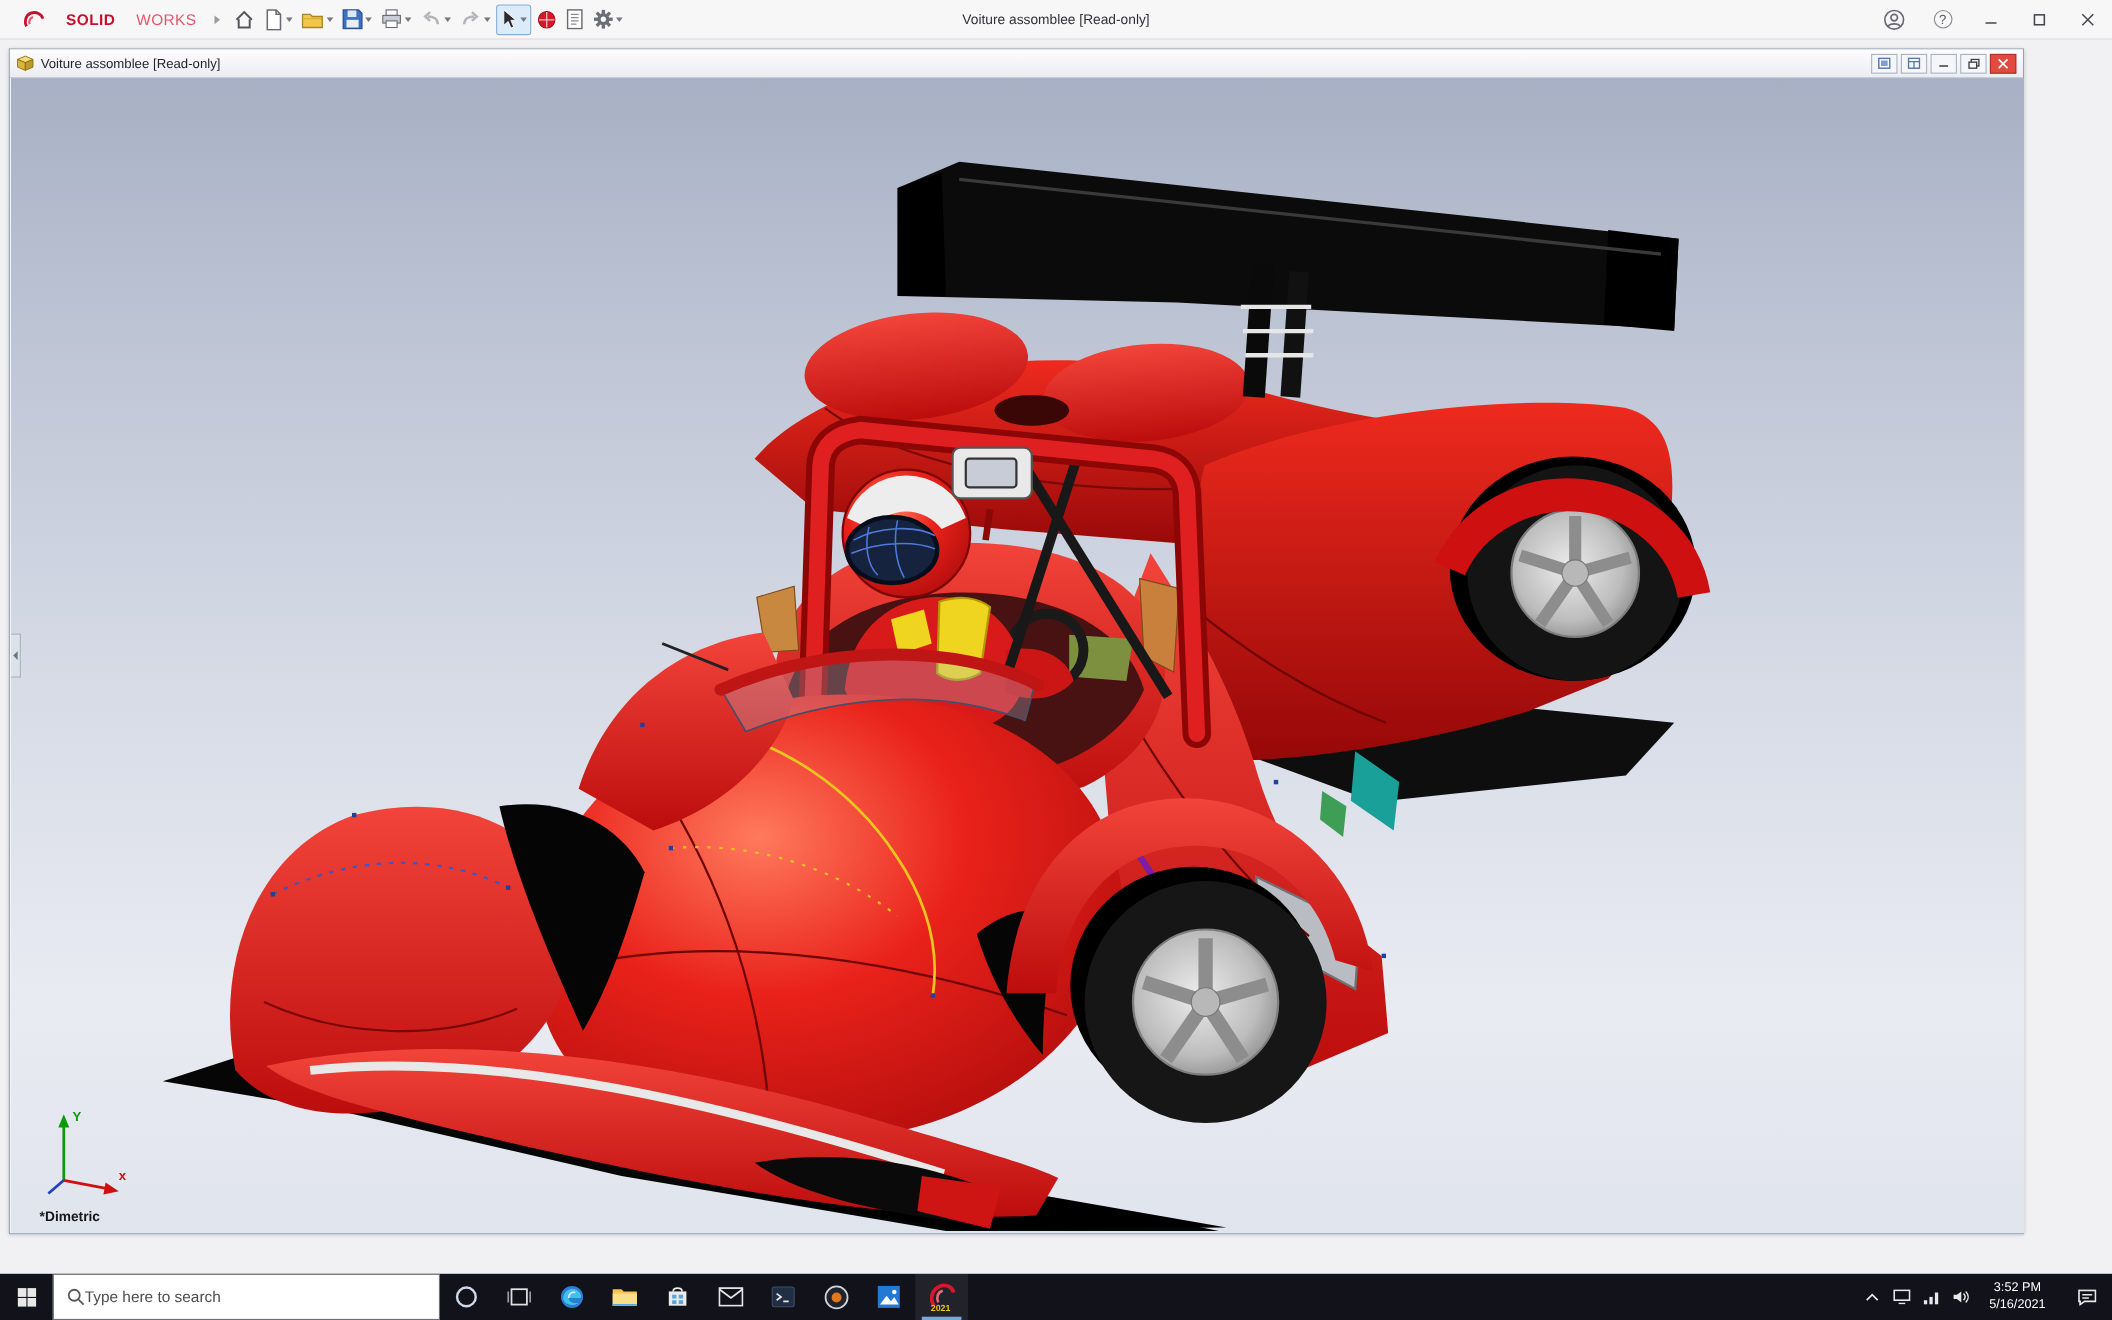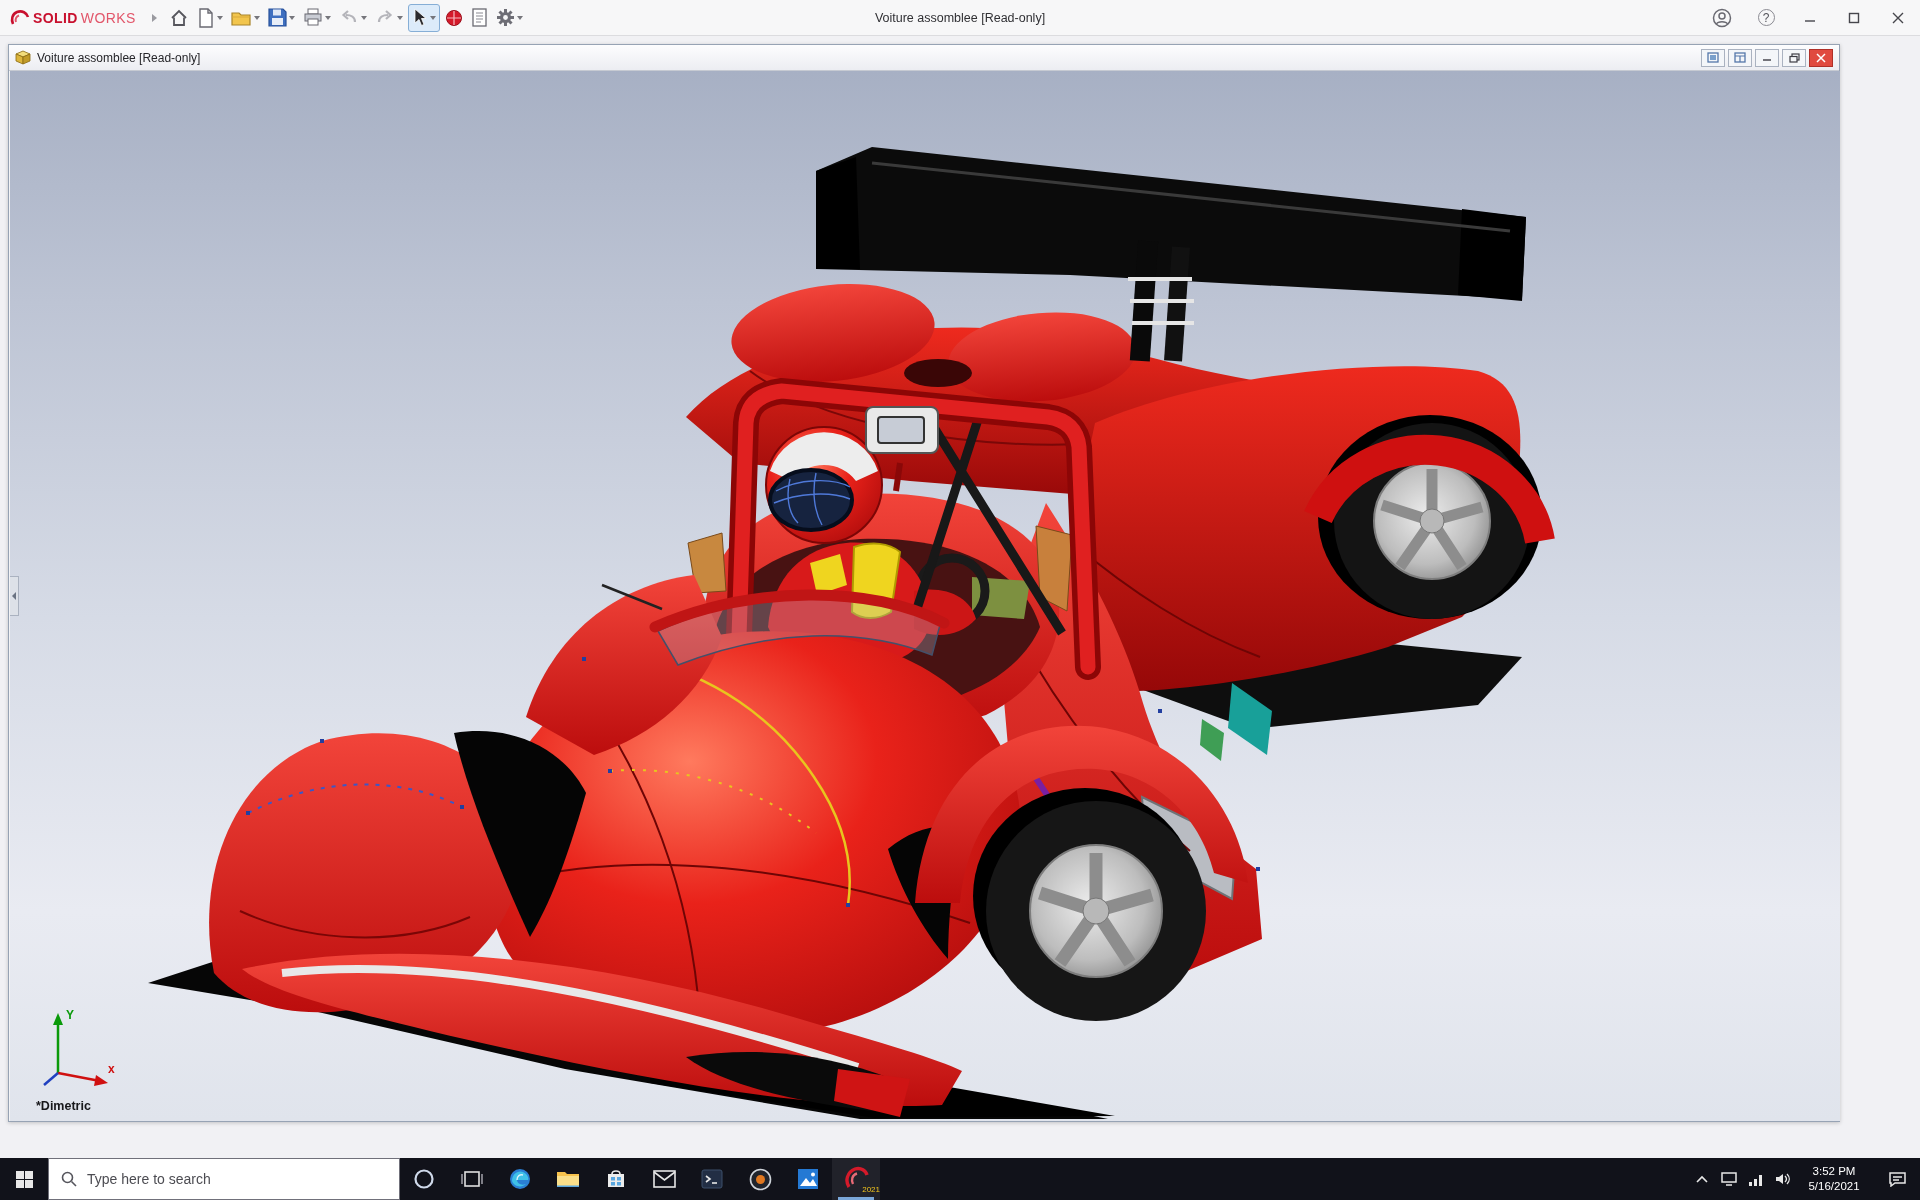--- a/index.html
+++ b/index.html
@@ -1,21 +1,21 @@
 <!DOCTYPE html>
 <html><head>
 <meta charset="utf-8">
 <style>
 *{margin:0;padding:0;box-sizing:border-box}
 html,body{width:1920px;height:1200px;overflow:hidden}
 body{font-family:"Liberation Sans",sans-serif;background:#ececef;position:relative}
 
 
 .titlebar{height:36px;background:#f7f7f8;border-bottom:1px solid #dcdcdf;display:flex;align-items:center;position:relative;z-index:5}
-.brand{display:flex;align-items:center;gap:3px;padding:0 8px 0 10px}
+.brand{display:flex;align-items:center;gap:19px;padding:0 8px 0 21px}
 .brand .bold{color:#c8102e;font-weight:bold;font-size:14px;letter-spacing:.4px}
 .brand .light{color:#e2566a;font-size:14px;letter-spacing:.4px}
 .flyout{width:0;height:0;border-top:4px solid transparent;border-bottom:4px solid transparent;border-left:5px solid #9a9aa0;margin:0 8px}
 .tb-icons{display:flex;align-items:center}
 .tbtn{height:28px;display:flex;align-items:center;padding:0 3px;margin:0 1px;border-radius:3px}
 .tbtn.pressed{background:#dcebfa;border:1px solid #86aed6}
 .caret{width:0;height:0;border-left:3px solid transparent;border-right:3px solid transparent;border-top:4px solid #76767c;margin-left:2px}
 .app-title{position:absolute;left:50%;transform:translateX(-50%);font-size:12.5px;color:#303034;white-space:nowrap}
 .right-ctrls{margin-left:auto;display:flex;align-items:center;height:36px}
 .capbtn{width:44px;height:36px;display:flex;align-items:center;justify-content:center;color:#46464c}
@@ -34,26 +34,26 @@
 .view-label{position:absolute;left:26px;bottom:8px;font-size:12.5px;font-weight:bold;color:#17171a}
 .triad{position:absolute;left:26px;bottom:26px;width:86px;height:92px}
 .panel-tab{position:absolute;left:0;top:505px;width:9px;height:40px;background:#dde1e8;border:1px solid #aab2c0;border-left:none;display:flex;align-items:center;justify-content:center}
 .panel-tab::after{content:"";width:0;height:0;border-top:4px solid transparent;border-bottom:4px solid transparent;border-right:4px solid #6a7382}
 
 
 .taskbar{position:absolute;left:0;bottom:0;width:1920px;height:42px;background:#11121a;display:flex;align-items:stretch;z-index:6}
 .tkbtn{width:48px;display:flex;align-items:center;justify-content:center;position:relative}
 .tkbtn.active{background:rgba(255,255,255,.07)}
 .tkbtn.active .underline{position:absolute;left:6px;right:6px;bottom:0;height:3px;background:#7aa7d9}
-.search-box{width:352px;background:#ffffff;border:1px solid #70707a;display:flex;align-items:center;gap:10px;padding:0 12px}
+.search-box{width:352px;background:#ffffff;border:1px solid #70707a;display:flex;align-items:center;padding:0 12px}
 .search-box span{font-size:14px;color:#4c4c52}
 .tray{margin-left:auto;display:flex;align-items:center;padding-right:4px}
 .trayic{width:27px;height:42px;display:flex;align-items:center;justify-content:center}
 .clock{width:82px;text-align:center;color:#fff;font-size:11.5px;line-height:1.3;padding-right:6px}
-.sw-badge{position:absolute;right:0;bottom:6px;font-size:8px;color:#f2c41d;font-weight:normal}
+.sw-badge{position:absolute;right:16px;bottom:6px;font-size:8px;color:#f2c41d;font-weight:bold}
 svg{display:block}
 </style>
 </head>
 <body>
 
 <div class="titlebar">
   <div class="brand">
     <svg width="20" height="18" viewBox="0 0 20 18">
       <path d="M3,15 C1,11 2,5 7,3 C12,1 17,4 18,8" fill="none" stroke="#c8102e" stroke-width="2.6"></path>
       <path d="M6,13 C5,10.5 6,7.5 9,6.5" fill="none" stroke="#e2566a" stroke-width="2"></path>

